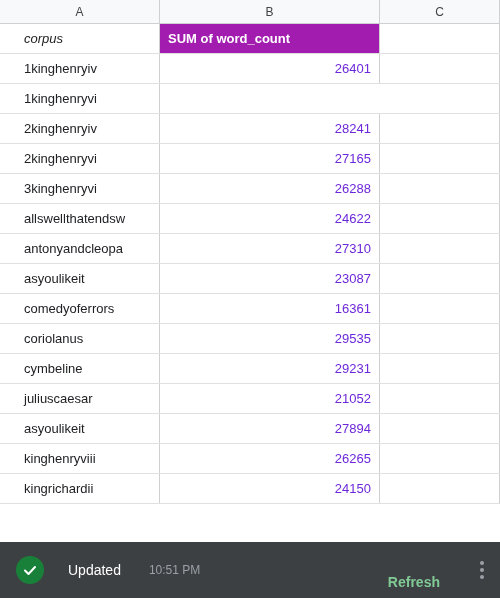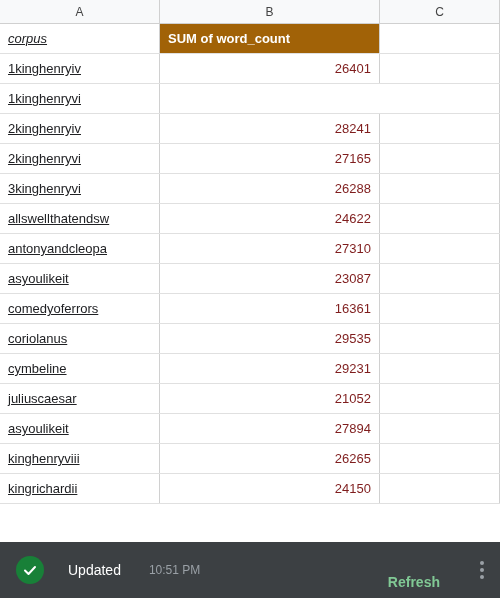--- a/index.html
+++ b/index.html
@@ -44,48 +44,47 @@
     .table-body {
       width: 100%;
     }
     .table-row {
       display: flex;
       height: 30px;
       border-bottom: 1px solid #e0e0e0;
     }
     .cell-a {
       width: 160px;
-      padding: 0 8px;
+      padding: 0 24px;
       border-right: 1px solid #d0d0d0;
       display: flex;
       align-items: center;
       color: #202124;
       font-size: 13px;
       overflow: hidden;
       white-space: nowrap;
-      text-decoration: underline;
     }
     .cell-a.header-cell {
       font-style: italic;
       font-weight: normal;
       color: #202124;
       background: #fff;
     }
     .cell-b {
       width: 220px;
       padding: 0 8px;
       border-right: 1px solid #d0d0d0;
       display: flex;
       align-items: center;
       justify-content: flex-end;
-      color: #7f1d1d;
+      color: #6d28d9;
       font-size: 13px;
     }
     .cell-b.header-cell {
-      background: #a16207;
+      background: #a21caf;
       color: #fff;
       font-style: normal;
       font-weight: bold;
       justify-content: flex-start;
       text-align: center;
     }
     .cell-c {
       flex: 1;
       border-right: 1px solid #d0d0d0;
       display: flex;

